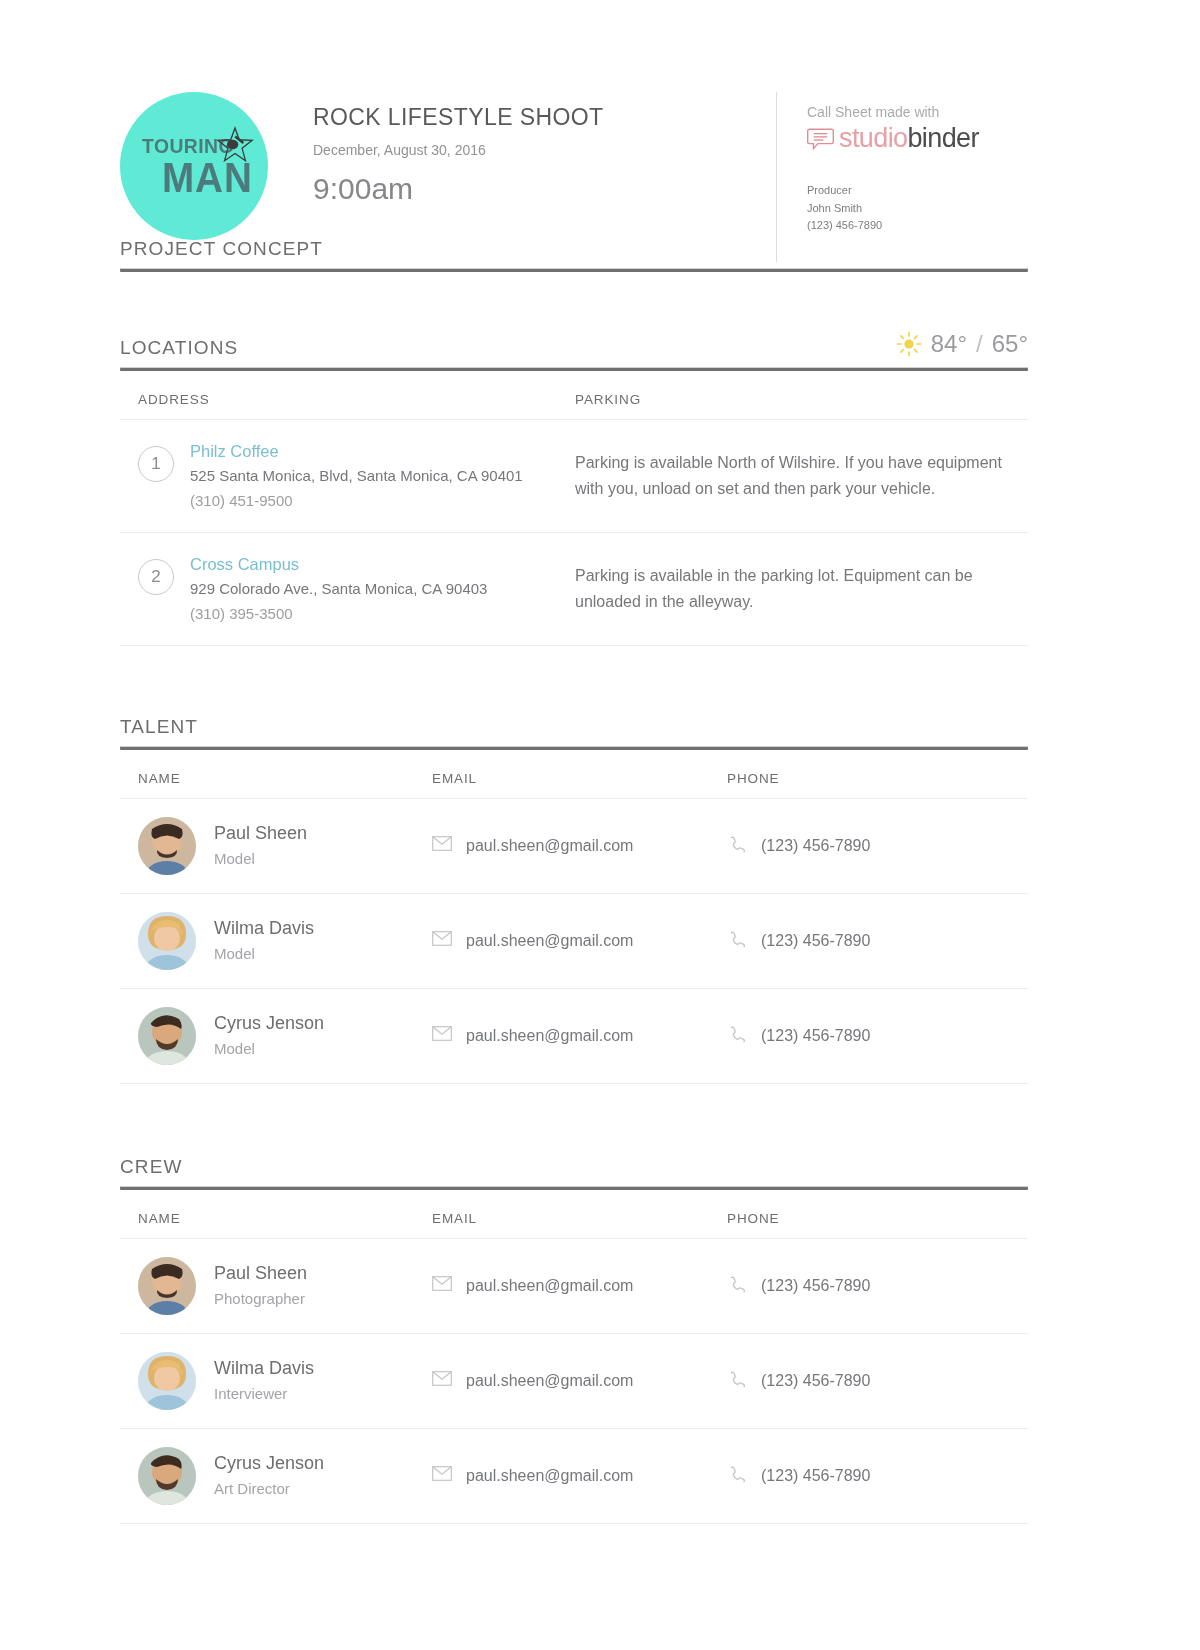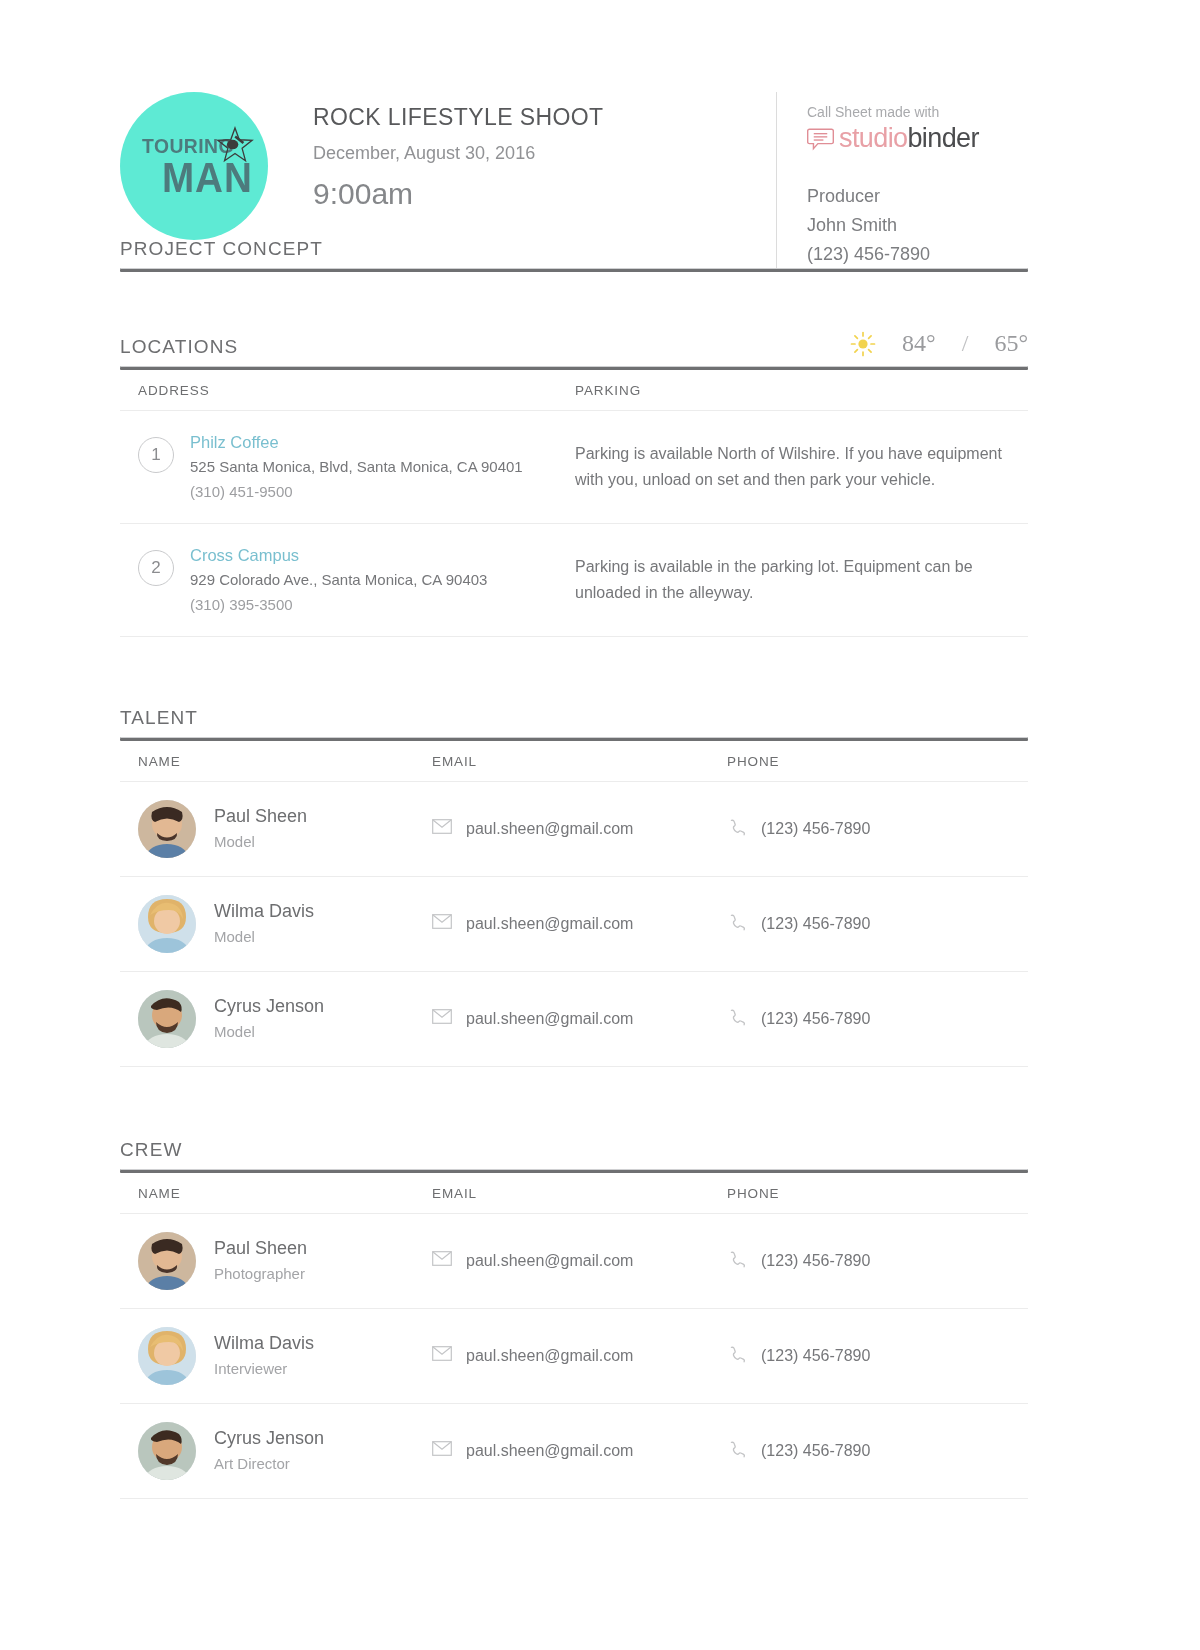--- a/index.html
+++ b/index.html
@@ -95,21 +95,21 @@
 
   .project-title {
     font-size: 23px;
     color: #58595b;
     letter-spacing: 0.4px;
     line-height: 1.35;
     font-weight: normal;
   }
 
   .project-date {
-    font-size: 18px;
+    font-size: 14px;
     color: #919295;
     margin-top: 8px;
     line-height: 1.35;
     font-weight: normal;
   }
 
   .project-time {
     font-size: 30px;
     color: #85878a;
     margin-top: 12px;
@@ -143,21 +143,21 @@
 
   .sb-word {
     font-size: 27px;
     letter-spacing: -0.6px;
     line-height: 1;
     white-space: nowrap;
   }
   .sb-studio { color: #e8a0a6; }
   .sb-binder { color: #4b4c4e; }
 
-  .producer-block { font-size: 18px; color: #7c7d80; line-height: 1.6; }
+  .producer-block { font-size: 11px; color: #7c7d80; line-height: 1.6; }
   .producer-block div { line-height: 1.6; }
 
   
   .section { margin-top: 40px; }
 
   .section-head {
     display: flex;
     align-items: flex-end;
     justify-content: space-between;
     padding-bottom: 8px;
@@ -167,25 +167,24 @@
     font-size: 19px;
     letter-spacing: 1.1px;
     color: #6d6e70;
     font-weight: normal;
     text-transform: uppercase;
   }
 
   .weather {
     display: flex;
     align-items: center;
-    gap: 26px;
+    gap: 9px;
     font-size: 24px;
     color: #9a9b9e;
     padding-bottom: 1px;
-    font-family: Liberation Serif, serif;
   }
   .weather .sep { color: #c0c1c3; }
 
   .rule {
     height: 4px;
     background: #6f7072;
     border-radius: 1px;
     box-shadow: 0 1px 0 #cfd0d2 inset;
   }
 
@@ -198,21 +197,21 @@
 
   
   table { width: 100%; border-collapse: collapse; }
 
   thead th {
     text-align: left;
     font-size: 13.5px;
     letter-spacing: 0.9px;
     color: #6d6e70;
     font-weight: normal;
-    padding: 13px 0 12px 0;
+    padding: 21px 0 12px 0;
     border-bottom: 1px solid #ececec;
     text-transform: uppercase;
   }
 
   tbody td {
     border-bottom: 1px solid #ececec;
     vertical-align: middle;
     padding: 18px 0;
   }
   tbody tr:last-child td { border-bottom: 1px solid #ececec; }

